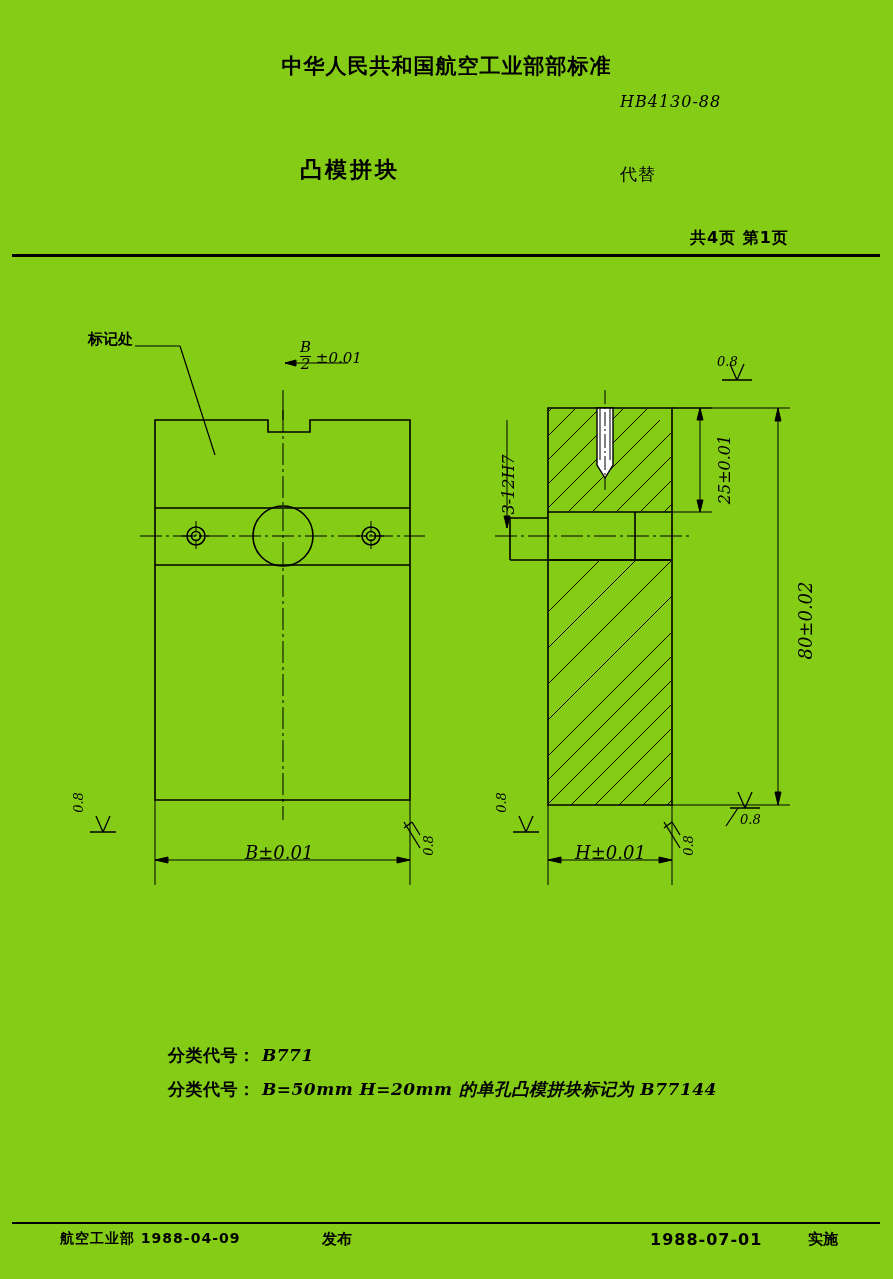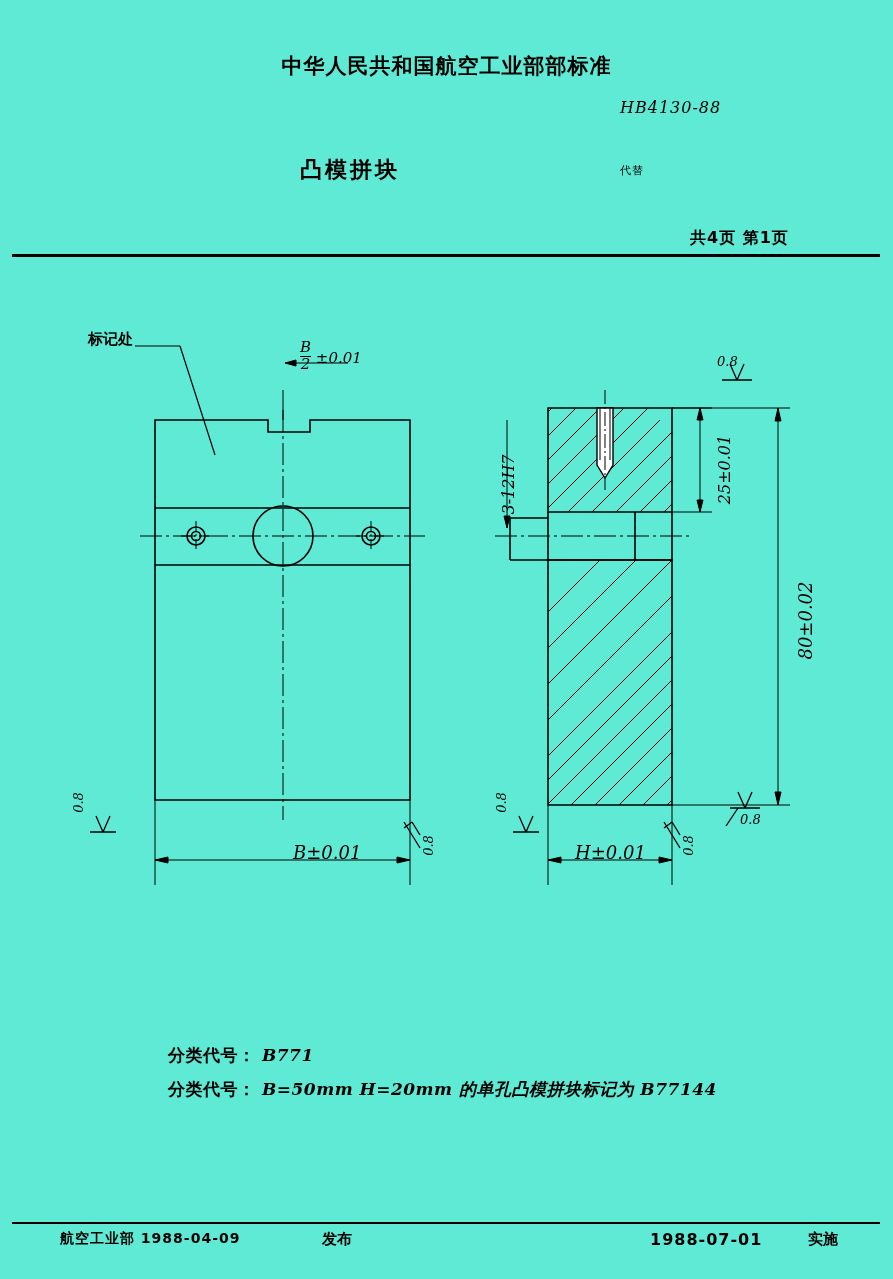--- a/index.html
+++ b/index.html
@@ -8,52 +8,52 @@
     background: #ffffff;
   }
   body {
     font-family: "Liberation Sans", sans-serif;
     color: #000000;
   }
   #page {
     position: relative;
     width: 893px;
     height: 1279px;
-    background: #5eead4;
+    background: #84cc16;
     overflow: hidden;
   }
   .abs { position: absolute; }
 
   
   .doc-title {
     left: 0; right: 0; top: 52px;
     text-align: center;
     font-family: "DejaVu Sans", sans-serif;
     font-weight: bold;
     font-size: 21px;
     letter-spacing: 1px;
   }
   .std-number {
-    left: 620px; top: 98px;
+    left: 620px; top: 92px;
     font-family: "DejaVu Serif", serif;
     font-style: italic;
     font-size: 16px;
     letter-spacing: 1px;
   }
   .part-name {
     left: 300px; top: 155px;
     font-family: "DejaVu Sans", sans-serif;
     font-weight: bold;
     font-size: 22px;
     letter-spacing: 3px;
   }
   .replaces {
     left: 620px; top: 163px;
     font-family: "DejaVu Sans", sans-serif;
-    font-size: 11px;
+    font-size: 17px;
     letter-spacing: 1px;
   }
   .page-count {
     left: 690px; top: 228px;
     font-family: "DejaVu Sans", sans-serif;
     font-weight: bold;
     font-size: 16px;
     letter-spacing: 1px;
   }
   .rule-top {
@@ -329,21 +329,21 @@
     <div class="lbl cn" style="left:88px; top:70px;">标记处</div>
 
     <div class="lbl" style="left:300px; top:80px;">
       <span class="frac">
         <span class="num">B</span>
         <span class="den">2</span>
       </span>
       <span>±0.01</span>
     </div>
 
-    <div class="lbl" style="left:245px; top:582px; font-size:18px;margin-left:48px;">B±0.01</div>
+    <div class="lbl" style="left:245px; top:582px; font-size:18px;">B±0.01</div>
 
     <div class="lbl small rot-vert" style="left:68px; top:535px;">0.8</div>
     <div class="lbl small rot-vert" style="left:418px; top:578px;">0.8</div>
 
     <div class="lbl rot-vert" style="left:478px; top:215px; font-size:16px;">3-12H7</div>
 
     <div class="lbl rot-vert" style="left:690px; top:200px; font-size:16px;">25±0.01</div>
 
     <div class="lbl rot-vert" style="left:766px; top:350px; font-size:18px;">80±0.02</div>
 

